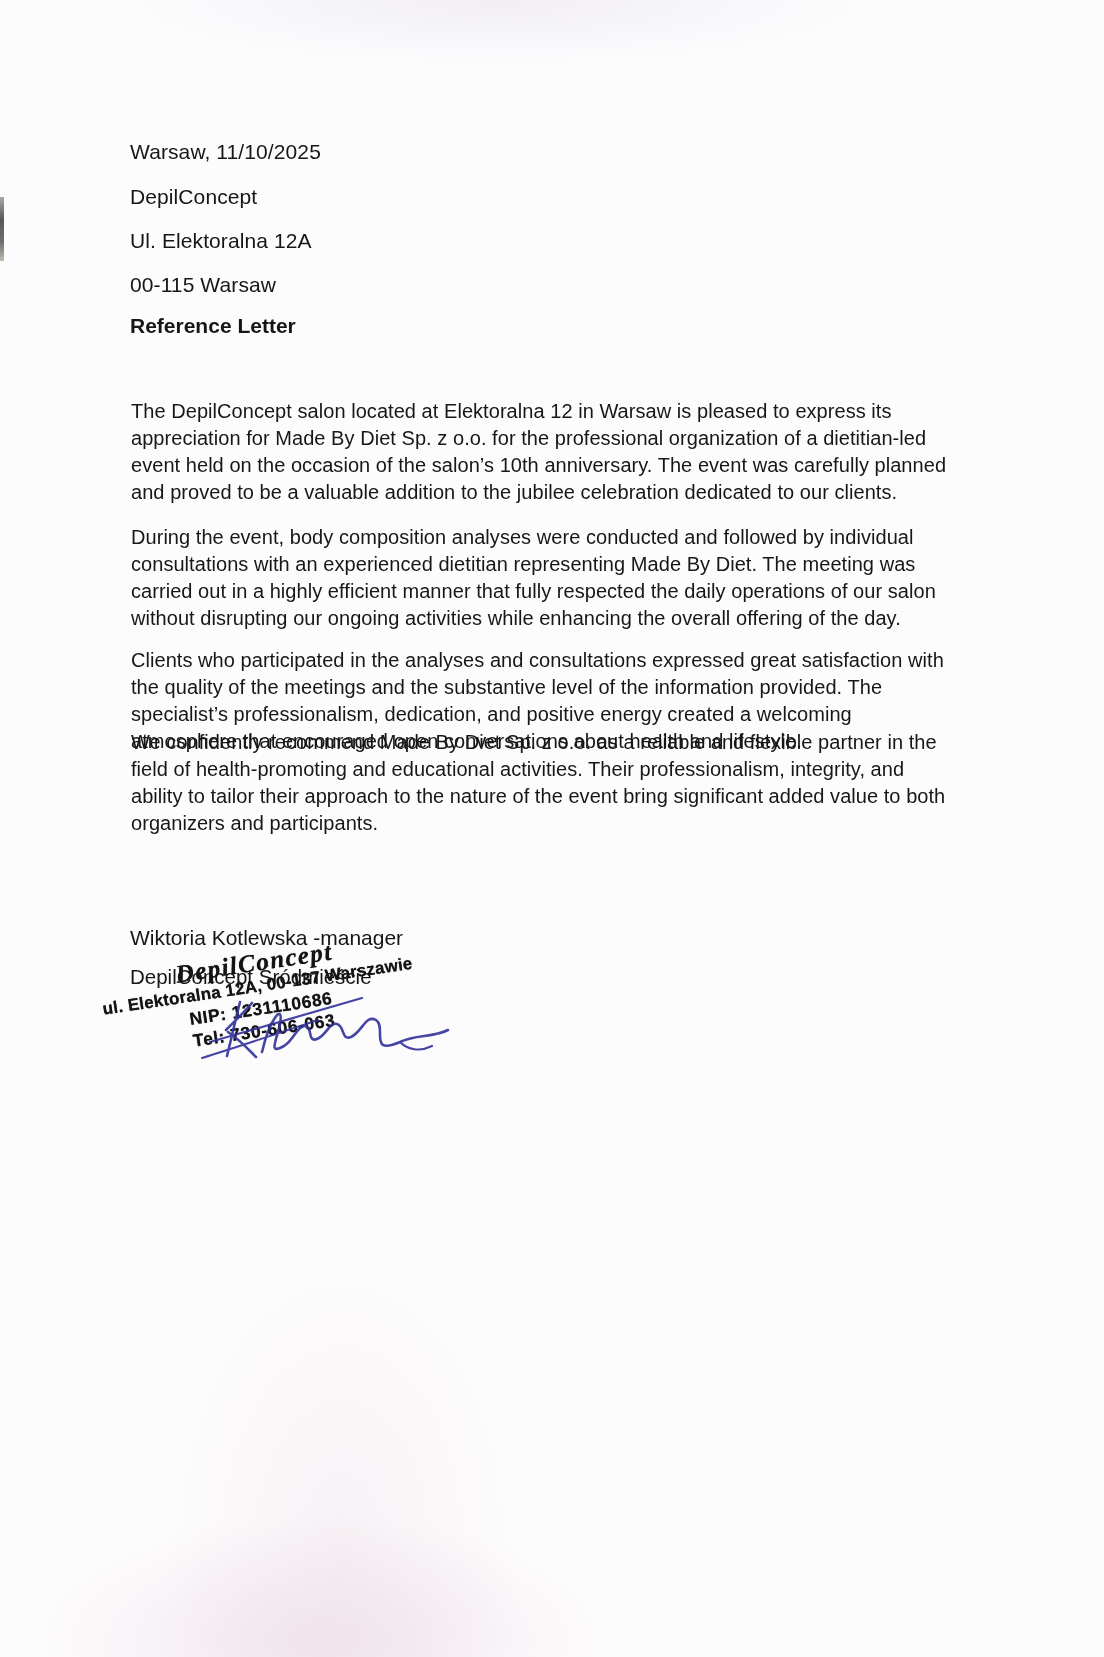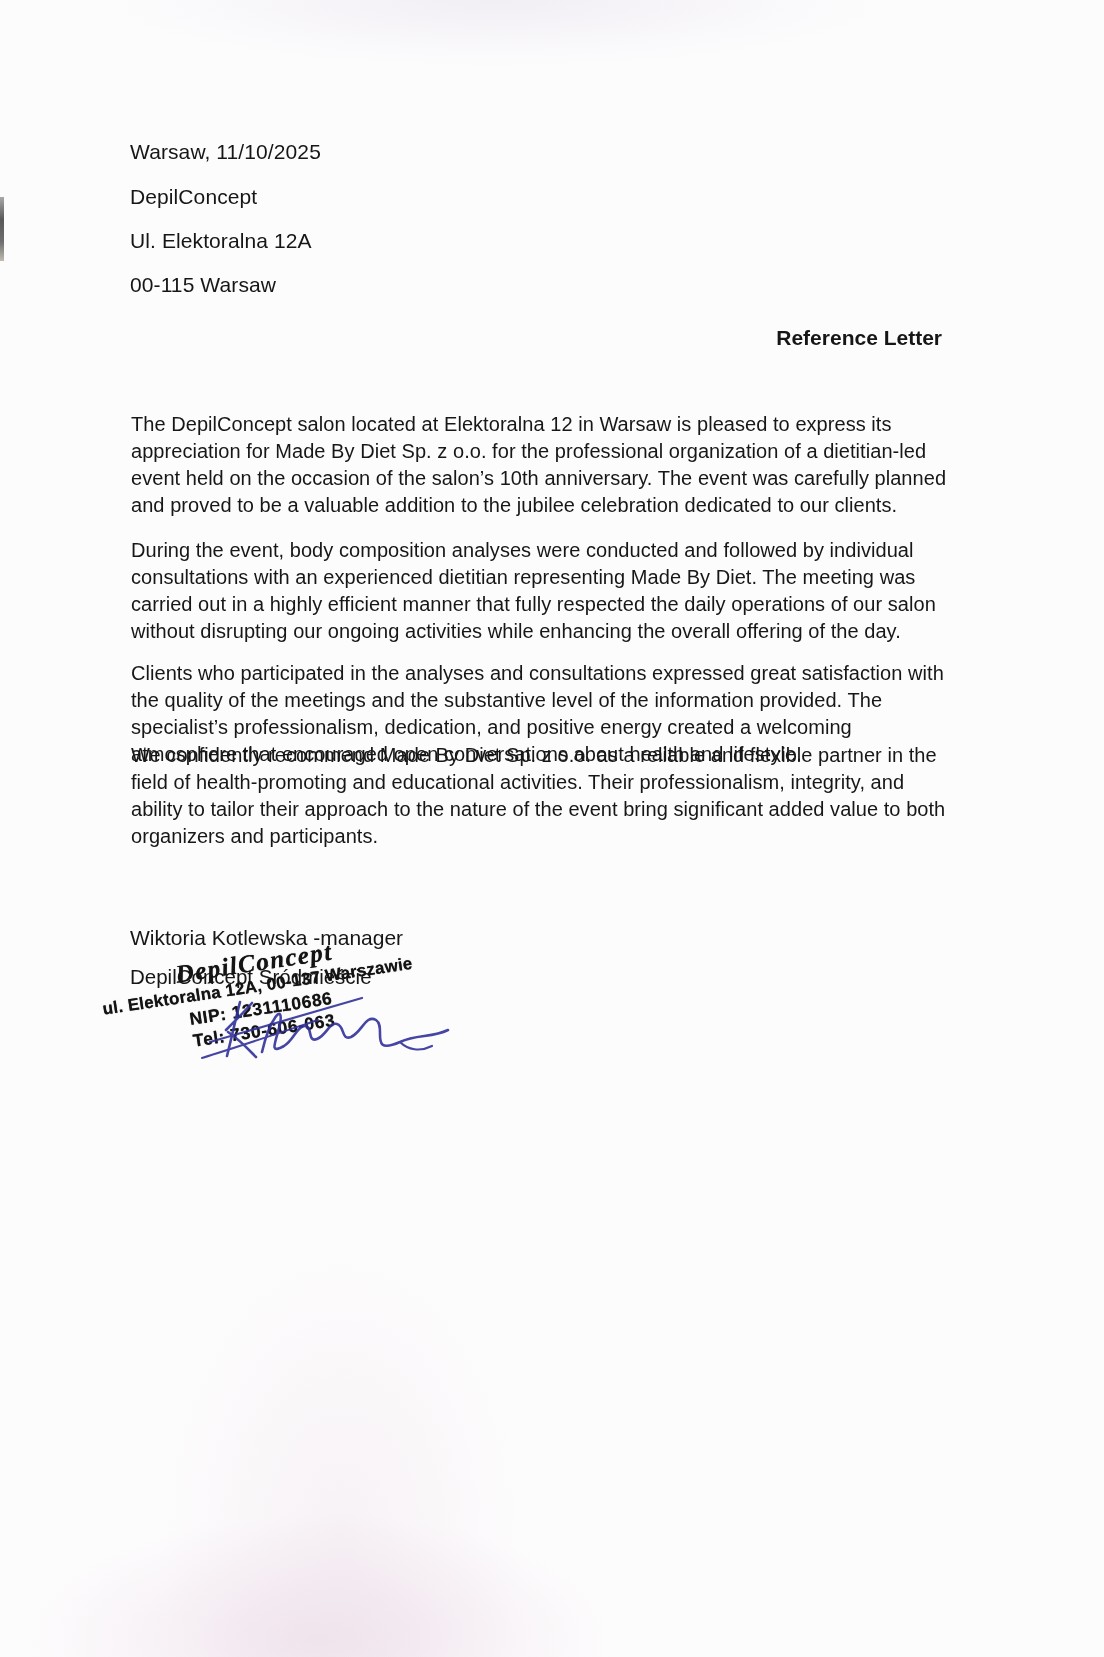--- a/index.html
+++ b/index.html
@@ -17,29 +17,28 @@
     position:absolute; inset:0;
     background:
       radial-gradient(420px 180px at 29% 99%, rgba(231,212,226,0.55), transparent 70%),
       radial-gradient(520px 90px at 45% 0%, rgba(226,222,233,0.45), transparent 75%),
       radial-gradient(260px 420px at 31% 93%, rgba(235,222,231,0.35), transparent 70%);
     pointer-events:none;
   }
   .abs { position:absolute; }
   .hline { left:130px; font-size:21px; letter-spacing:0.1px; white-space:nowrap; }
   .title {
-    left:130px; top:326px; width:812px;
-    text-align:right; font-weight:bold; font-size:21px;
+    left:130px; top:314px; width:812px;
+    text-align:left; font-weight:bold; font-size:21px;
   }
   .para {
     left:131px; width:818px;
     font-size:20px; line-height:27px;
     letter-spacing:0.05px;
     color:#171717;
-    margin-top:13px;
   }
   .sig-name { left:130px; top:926px; font-size:21px; }
   .sig-company { left:130px; top:965px; font-size:20.5px; z-index:1; }
   .stamp {
     left:86px; top:975px; width:336px;
     transform:rotate(-8.5deg);
     transform-origin:left top;
     text-align:center;
     color:#131313;
     z-index:2;

